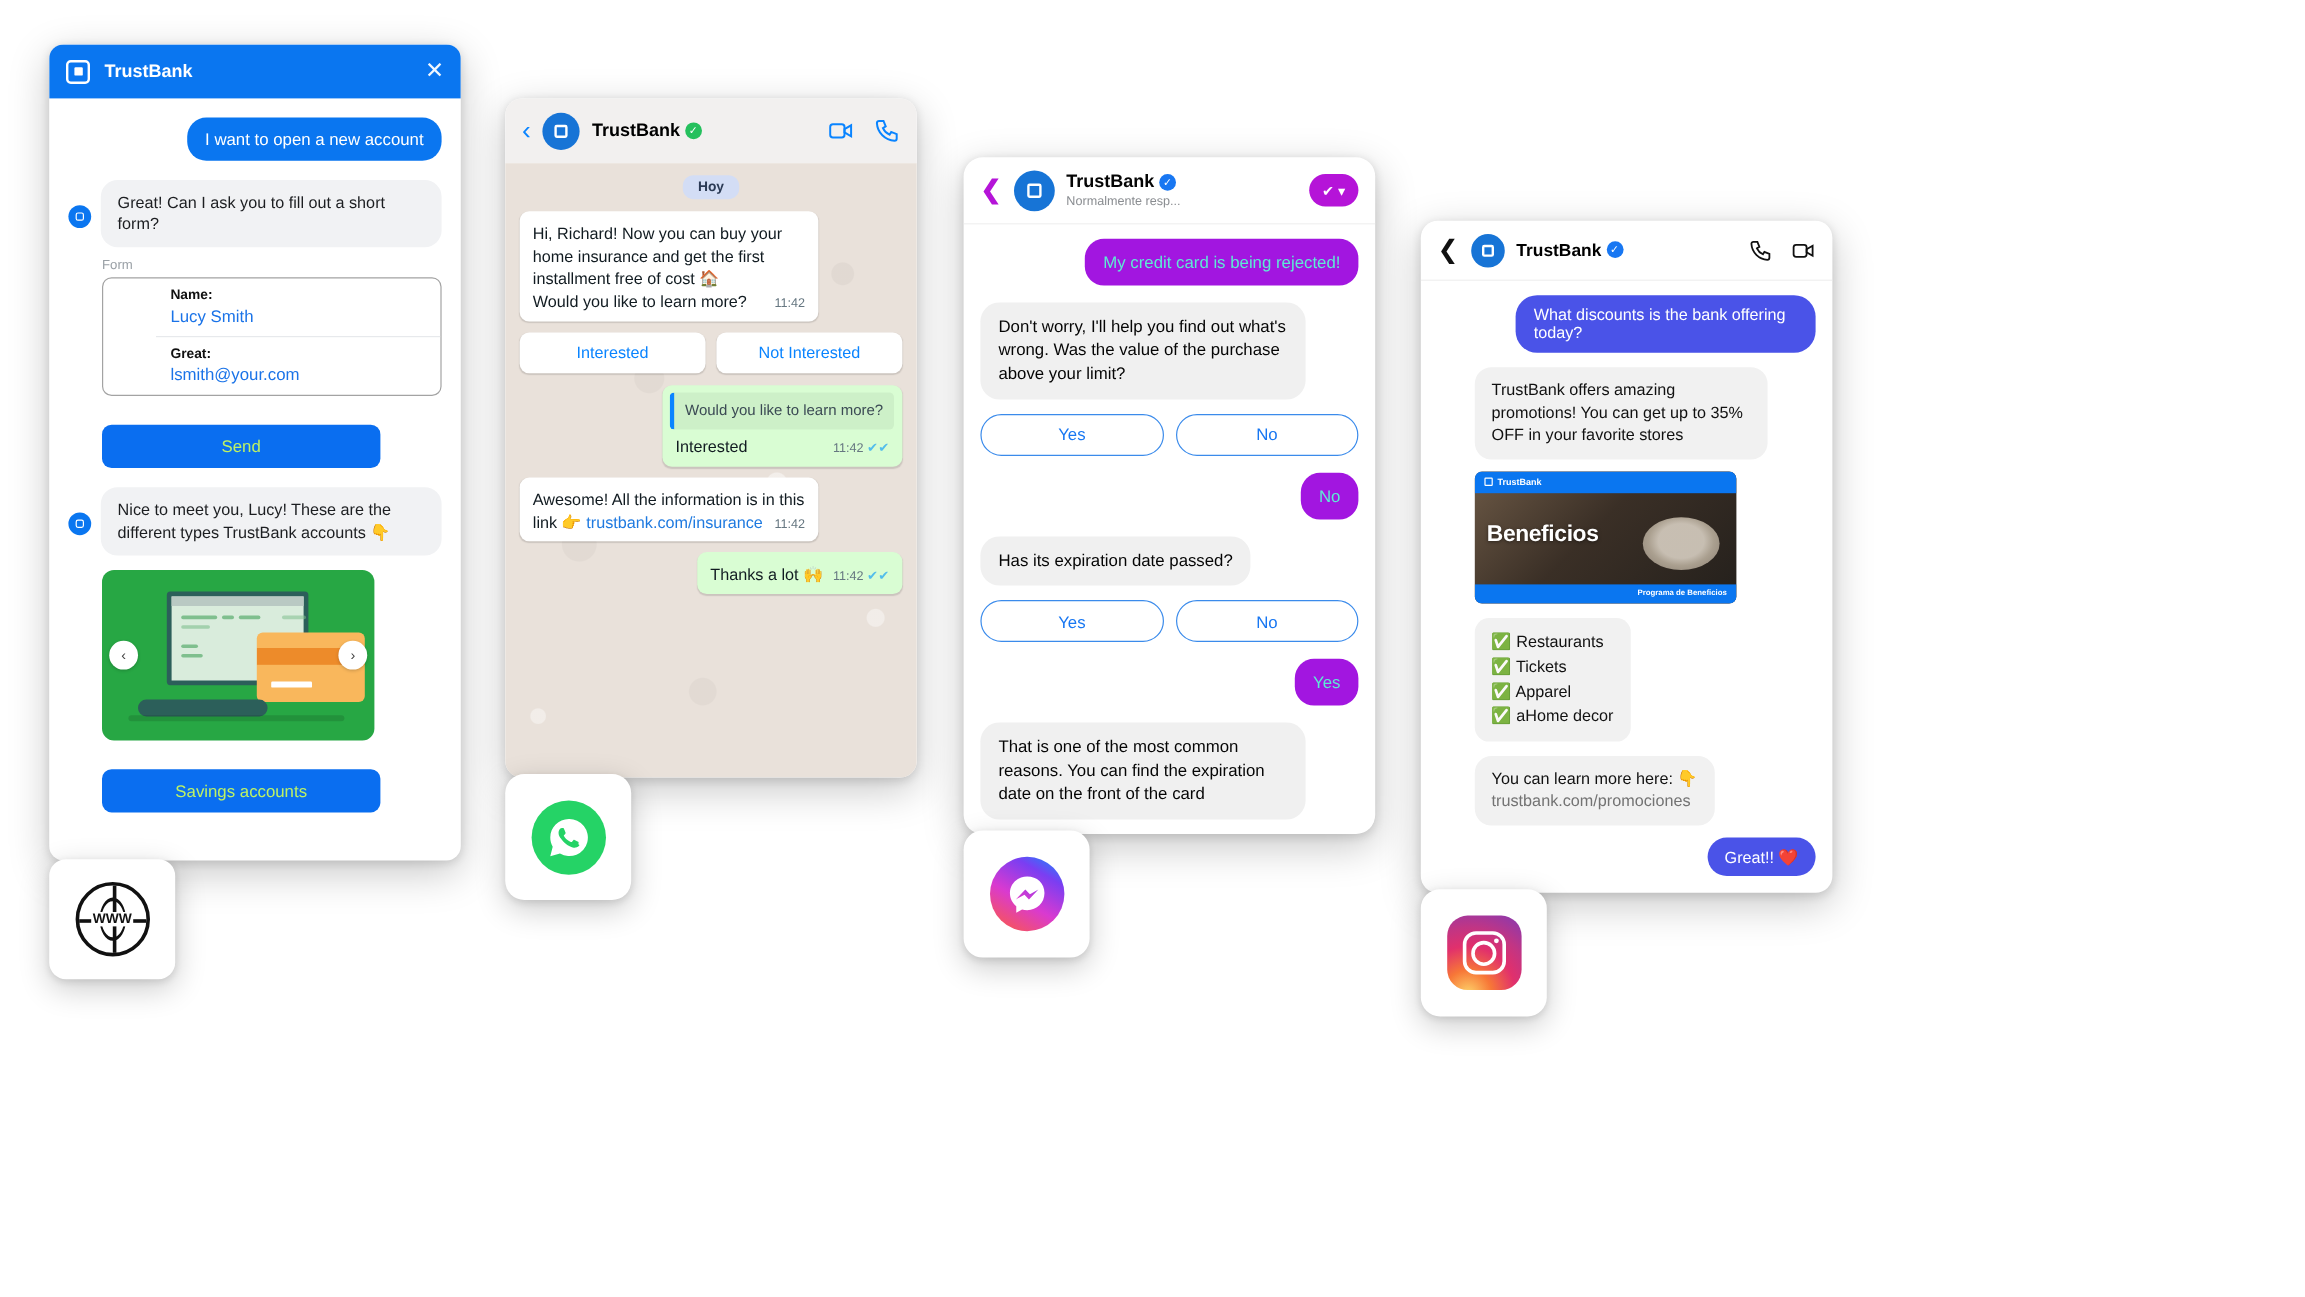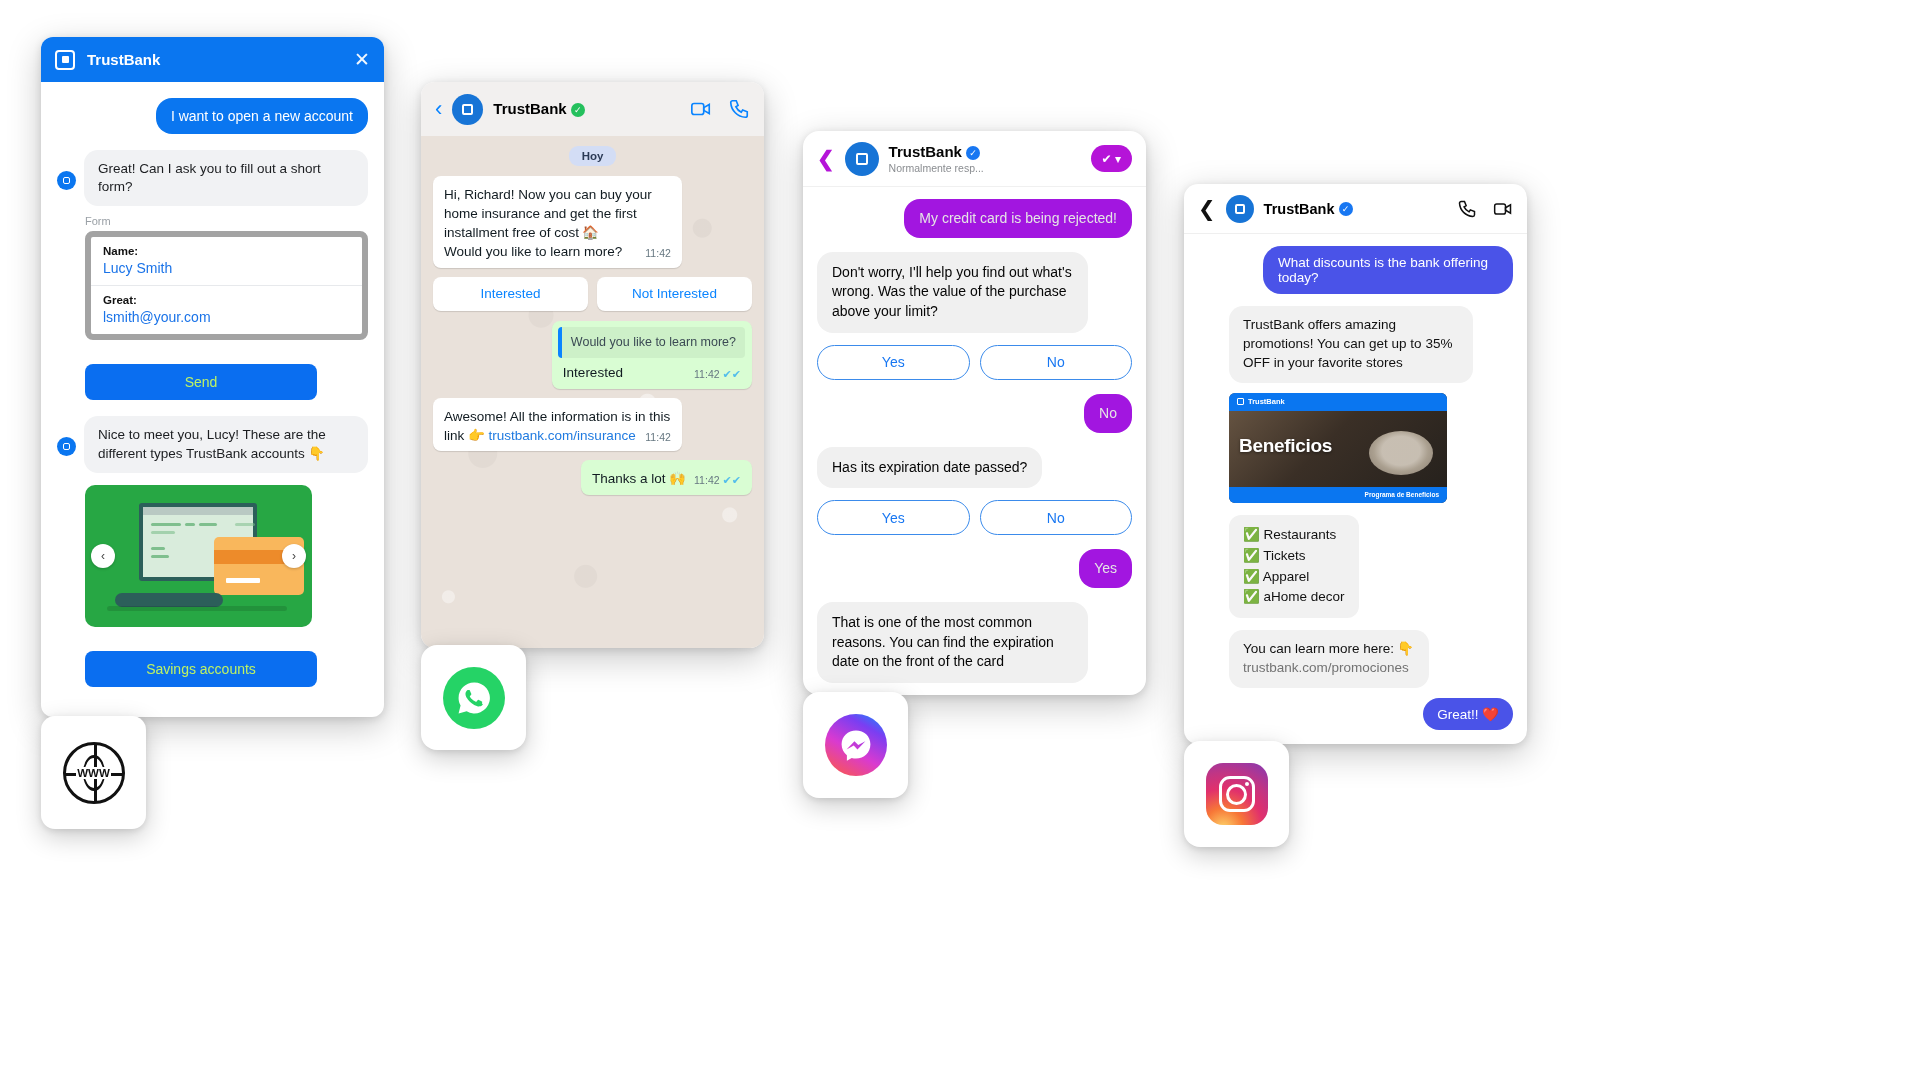--- a/index.html
+++ b/index.html
@@ -45,21 +45,21 @@
     width: 19px; height: 19px; border-radius: 50%; background: #0a76f0; flex: none;
     display: flex; align-items: center; justify-content: center; margin-top: 4px;
   }
   .bot-avatar i { width: 7px; height: 7px; border: 1.5px solid #fff; border-radius: 2px; display:block; }
   .w-bot-bubble {
     background: #f1f2f4; color: #1c1e21; border-radius: 14px;
     padding: 10px 14px; font-size: 13.5px; line-height: 1.35;
   }
   .form-label { font-size: 11px; color: #9aa0a6; margin: 9px 0 4px 28px; }
   .form-card {
-    margin-left: 28px; border: 6px solid #a3a3a3; border-radius: 8px; overflow: hidden;
+    margin-left: 28px; border: 1px solid #a3a3a3; border-radius: 8px; overflow: hidden; padding-left: 44px;
   }
   .form-field { padding: 8px 12px 9px; border-bottom: 1px solid #e7e9ec; }
   .form-field:last-child { border-bottom: none; }
   .form-field .fl { font-size: 11.5px; color: #111; font-weight: 600; }
   .form-field .fv { font-size: 14px; color: #1a73e8; margin-top: 3px; }
   .w-btn {
     margin-left: 28px; margin-top: 24px; background: #0a6ef0; color: #bef264;
     border: none; border-radius: 8px; width: 232px; height: 36px;
     font-size: 14px; cursor: pointer; display:block;
     font-family: "Liberation Sans", sans-serif;
@@ -151,21 +151,21 @@
   .ms-av i { width:12px;height:12px;border:2px solid #fff;border-radius:2px;display:block;}
   .ms-name { font-weight: bold; font-size: 15px; color:#050505; }
   .verified-blue { width:14px;height:14px;border-radius:50%;background:#1877f2;color:#fff;
     font-size:9px;display:inline-flex;align-items:center;justify-content:center;
     vertical-align:middle;margin-left:4px;}
   .ms-sub { font-size: 10.5px; color:#8a8d91; margin-top: 1px; }
   .ms-pill { margin-left:auto; background:#b514d8; border-radius:14px; height:27px;
     padding: 0 11px; display:flex; align-items:center; gap:5px; color:#fff;
     font-size: 12px; cursor:pointer;}
   #ms-body { padding: 12px 14px; height: 508px; overflow:hidden; }
-  .ms-out { float:right; clear:both; background:#a216e0; color:#e5e5e5; border-radius: 16px;
+  .ms-out { float:right; clear:both; background:#a216e0; color:#5eead4; border-radius: 16px;
     padding: 10px 15px; font-size: 14px; max-width: 84%; margin-bottom: 14px; line-height:1.35;}
   .ms-in { float:left; clear:both; background:#f0f0f0; color:#050505; border-radius: 16px;
     padding: 11px 15px; font-size: 14px; max-width: 86%; margin-bottom: 12px; line-height:1.4;}
   .ms-quick { clear:both; display:flex; gap: 10px; margin-bottom: 14px; }
   .ms-quick button { flex:1; background:#fff; border:1px solid #3b8beb; border-radius: 18px;
     height: 35px; color:#1877f2; font-size:14px; cursor:pointer;
     font-family:"Liberation Sans",sans-serif;}
 
   
   #ig-panel { left: 1184px; top: 184px; width: 343px; height: 560px; border-radius: 14px; }
@@ -204,21 +204,21 @@
   .ig-link { color:#737373; text-decoration:none; }
   .ig-react { float:right; clear:both; background:#4a53e8; color:#ffffff; border-radius:18px;
     padding: 8px 14px; font-size:13.5px; }
 
   
   .badge {
     position: absolute; background:#fff; border-radius: 16px;
     box-shadow: 0 8px 26px rgba(0,0,0,.20), 0 2px 6px rgba(0,0,0,.10);
     display: flex; align-items: center; justify-content: center;
   }
-  #badge-www { left: 41px; top: 716px; width: 105px; height: 113px; border-radius: 14px; }
+  #badge-www { left: 41px; top: 716px; width: 105px; height: 100px; border-radius: 14px; }
   #badge-wa  { left: 421px; top: 645px; width: 105px; height: 105px; }
   #badge-ms  { left: 803px; top: 692px; width: 105px; height: 106px; }
   #badge-ig  { left: 1184px; top: 741px; width: 105px; height: 106px; }
   .globe { width:62px;height:62px;border-radius:50%;border:3px solid #111; position:relative;
     display:flex;align-items:center;justify-content:center;}
   .globe::before{content:"";position:absolute;left:50%;top:0;bottom:0;width:0;border-left:3px solid #111;}
   .globe::after{content:"";position:absolute;left:0;right:0;top:50%;height:0;border-top:3px solid #111;}
   .globe em{position:absolute;left:6px;right:6px;top:10px;bottom:10px;border:3px solid #111;
     border-radius:50%;transform:scaleX(.5);}
   .globe b{position:relative;z-index:2;font-size:11.5px;font-weight:bold;color:#111;

